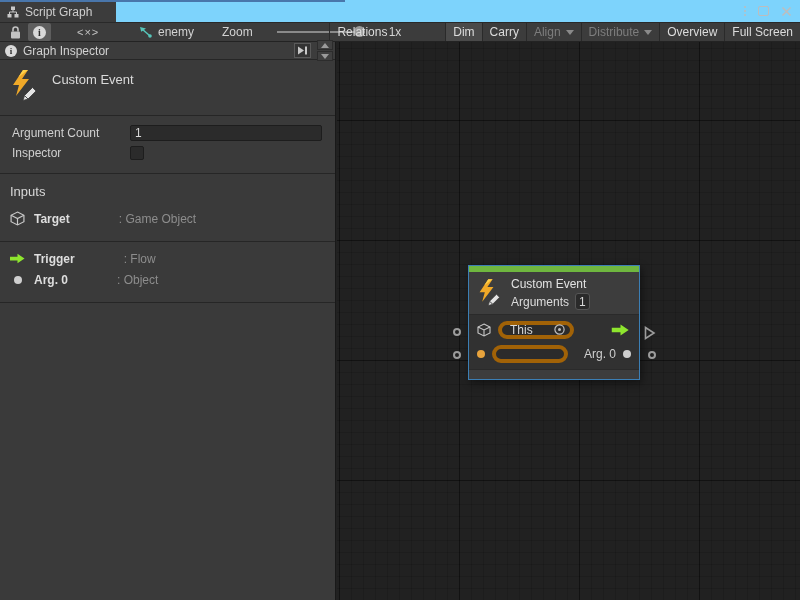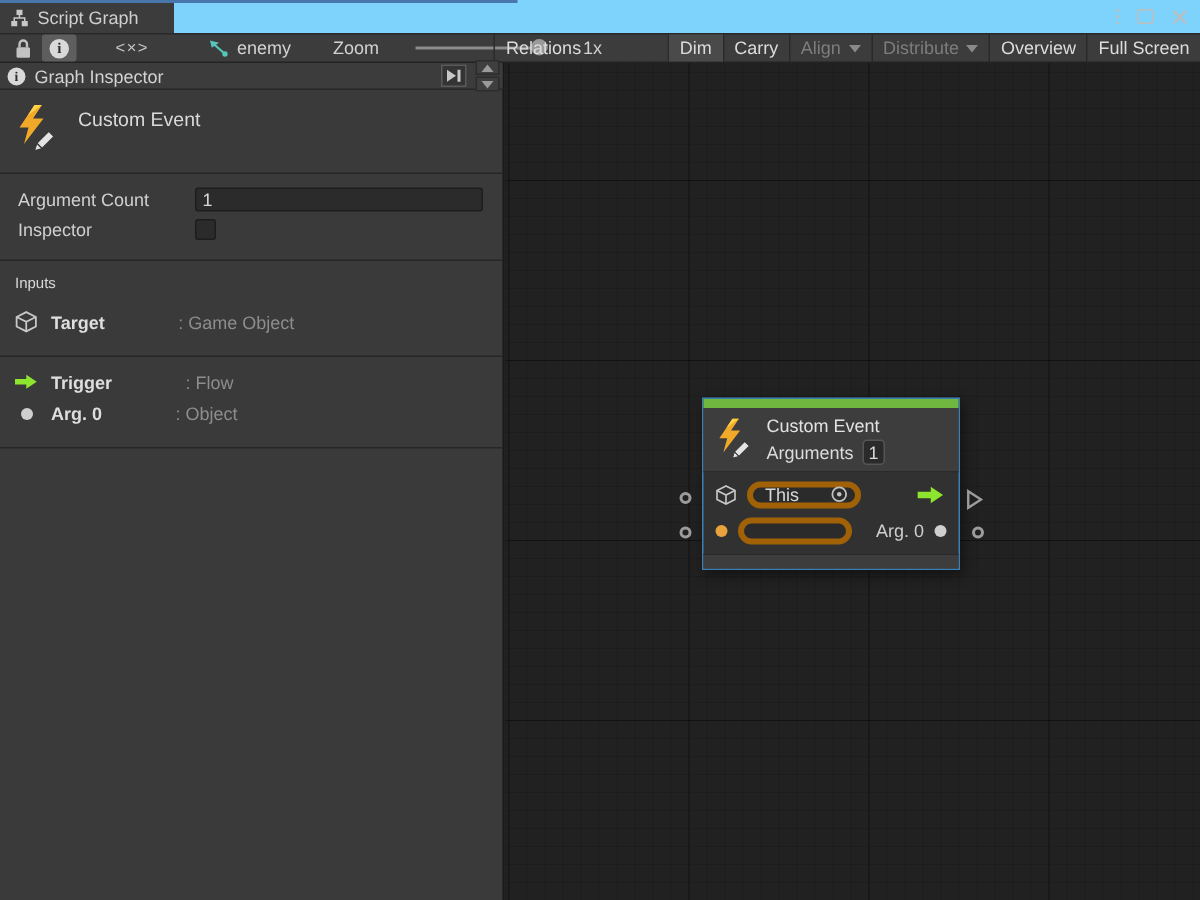--- a/index.html
+++ b/index.html
@@ -59,21 +59,21 @@
   .event-title { font-size:13px; color:#dadada; padding-top:3px; }
 
   .fields-block { padding:7px 12px 10px 12px; border-bottom:1px solid #262626; }
   .field-row { display:flex; align-items:center; height:20px; }
   .field-label { width:118px; color:#d0d0d0; }
   .text-input { width:192px; height:16px; background:#2b2b2b; border:1px solid #1d1d1d; border-radius:2px;
                 color:#d8d8d8; font-family:inherit; font-size:12px; padding:0 4px; outline:none; }
   .checkbox { width:14px; height:14px; background:#2b2b2b; border:1px solid #1d1d1d; border-radius:2px; }
 
   .io-section { padding:6px 10px 12px 10px; border-bottom:1px solid #262626; }
-  .io-heading { color:#d8d8d8; font-size:10px; margin:4px 0 9px 0; }
+  .io-heading { color:#d8d8d8; font-size:13px; margin:4px 0 9px 0; }
   .io-row { display:flex; align-items:center; gap:9px; height:21px; }
   .io-icon-slot { width:15px; display:flex; justify-content:center; }
   .io-name { font-weight:bold; color:#dedede; }
   .io-type { color:#8d8d8d;margin-left:40px; }
   .dot { border-radius:50%; display:inline-block; }
   .dot.orange { width:8px; height:8px; background:#e8a33c; }
   .dot.light { width:8px; height:8px; background:#cfcfcf; }
 
   
   .canvas { position:absolute; left:337px; top:42px; width:463px; height:558px;

